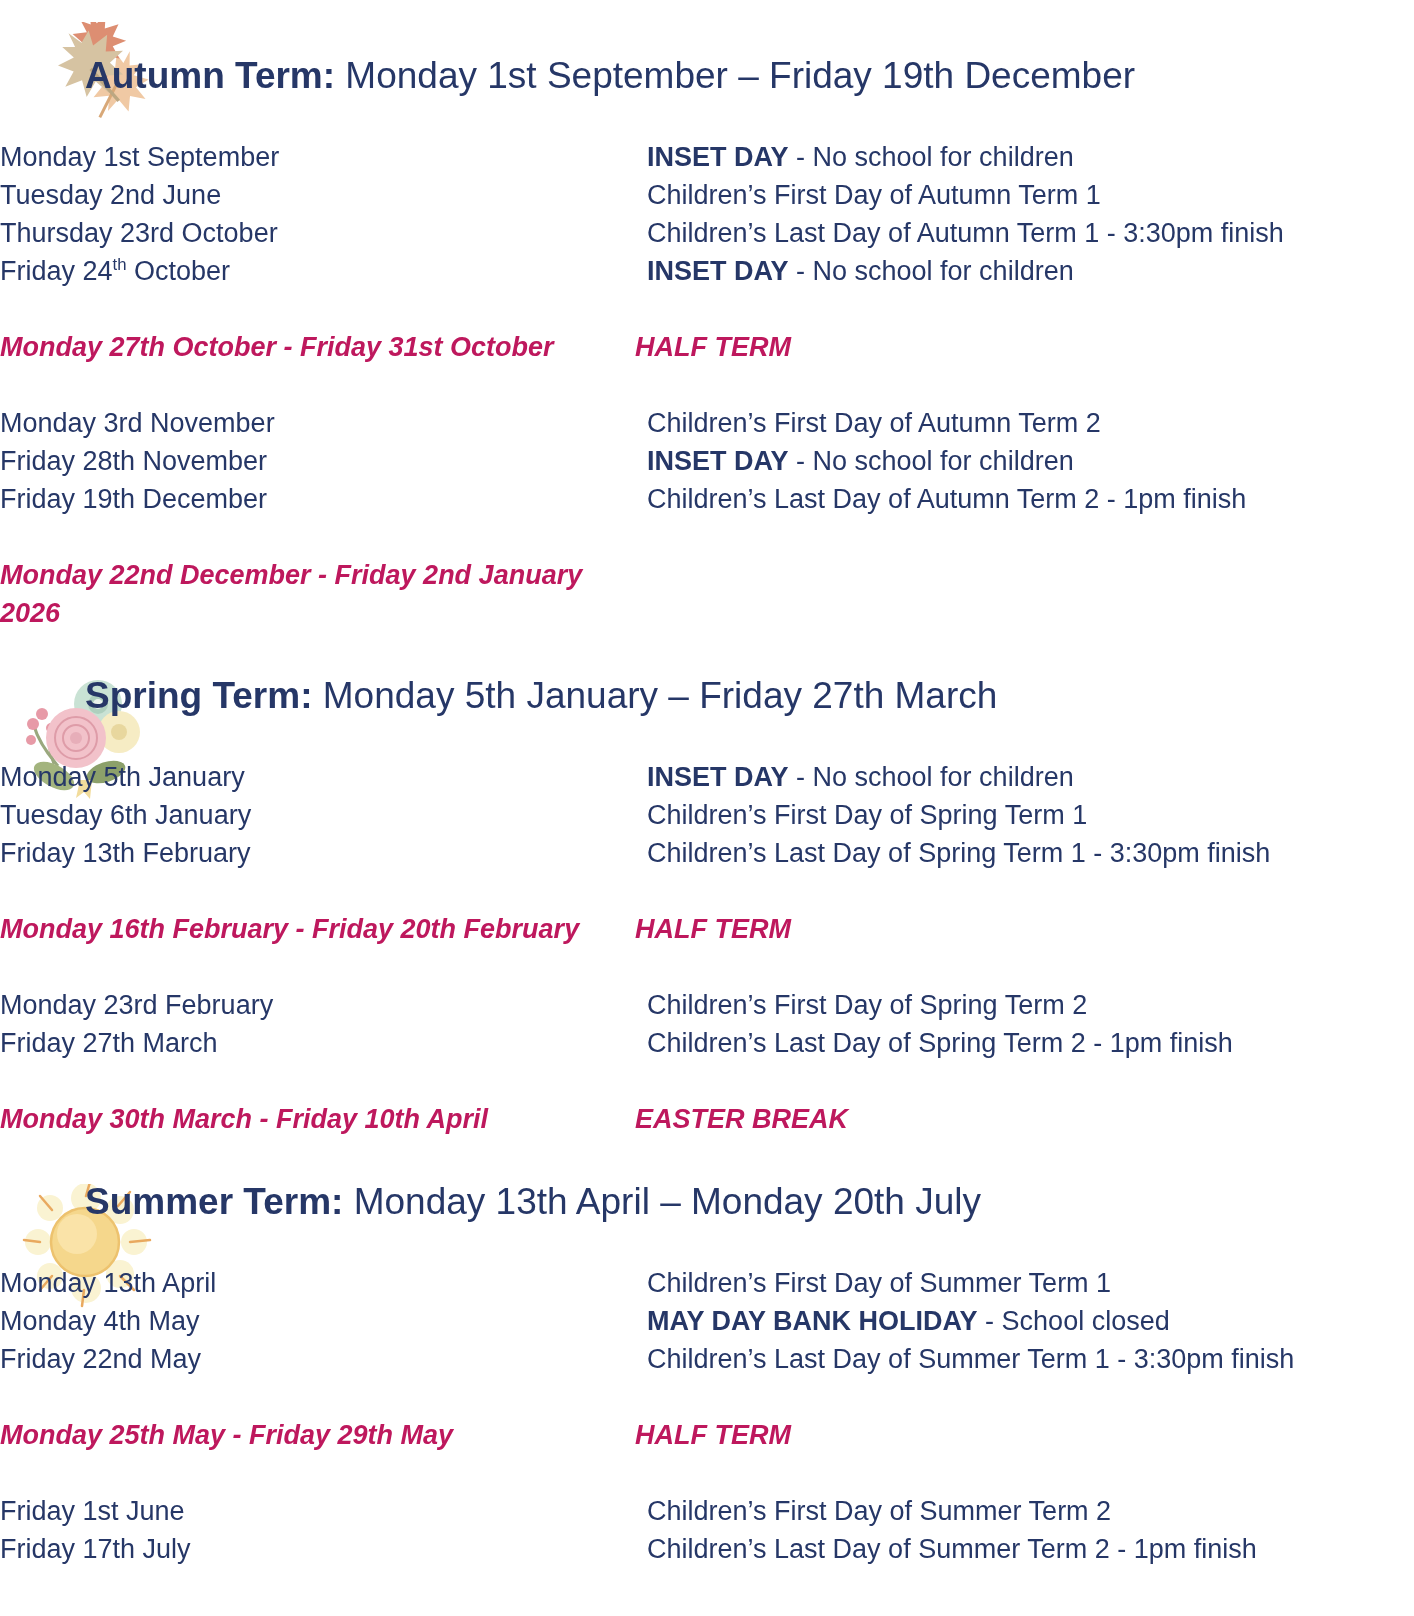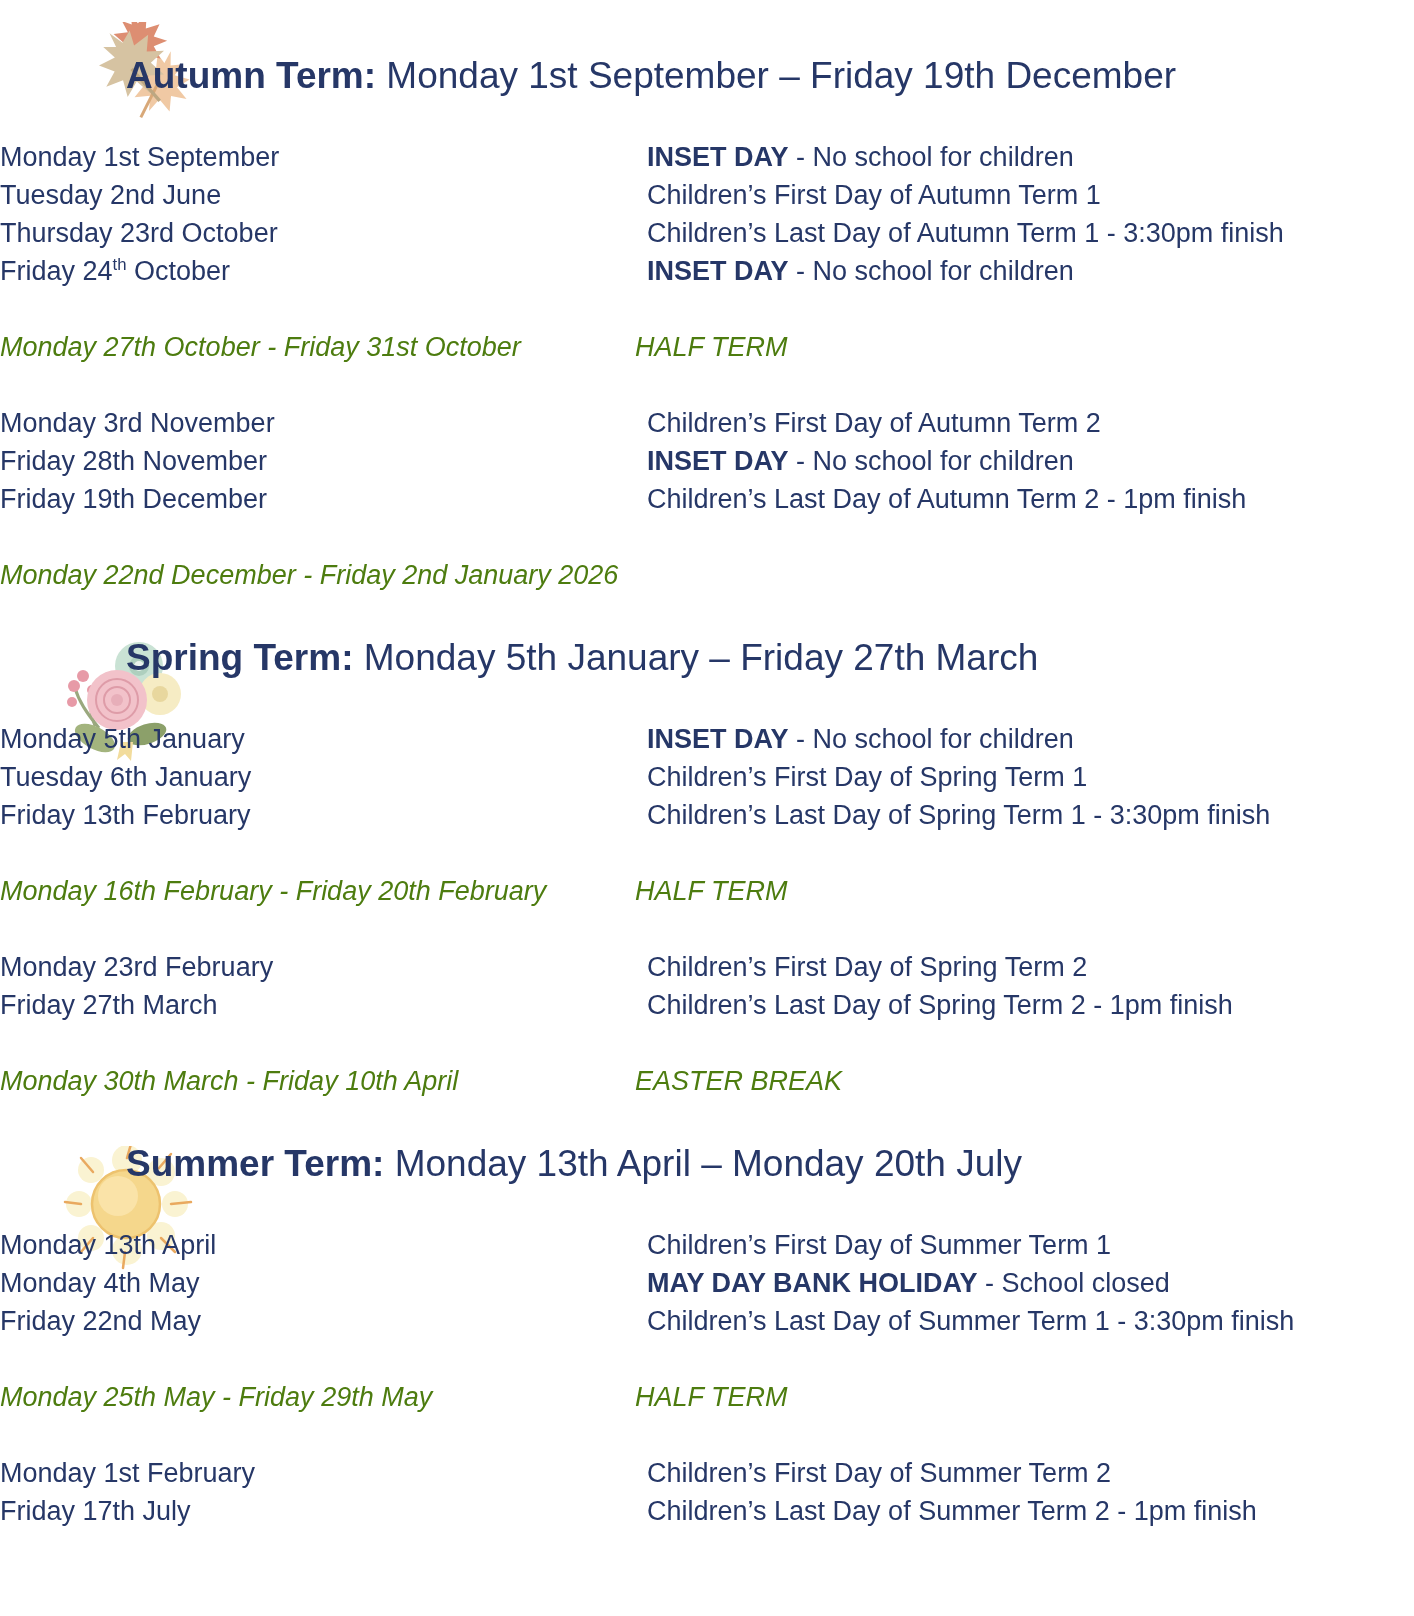--- a/index.html
+++ b/index.html
@@ -13,21 +13,20 @@
     font-family: "Liberation Sans", sans-serif;
     color: #263767;
     overflow: hidden;
   }
   .term-header {
     position: relative;
     padding-left: 85px;
     font-size: 37px;
     line-height: 48px;
     white-space: nowrap;
-    margin-left: 41px;
   }
   .term-header .title-text { position: relative; z-index: 1; }
   .title-bold { font-weight: bold; }
   .term + .term { margin-top: 40px; }
   .deco {
     position: absolute;
     z-index: 0;
     pointer-events: none;
   }
   .deco.autumn { left: 38px; top: -30px; width: 132px; height: 118px; }
@@ -41,22 +40,22 @@
   }
   .date {
     width: 635px;
     flex: 0 0 635px;
     box-sizing: border-box;
   }
   .desc { flex: 1 1 auto; }
   .desc b { font-weight: bold; margin-left: 12px; }
   .sup { font-size: 0.62em; vertical-align: super; line-height: 0; margin-top: 20px; }
   .break-row {
-    color: #4d7c0f;
-    font-weight: normal;
+    color: #be185d;
+    font-weight: bold;
     font-style: italic;
   }
 </style>
 </head>
 <body>
 
 <div class="page">
 
   <section class="term">
     <div class="term-header">
@@ -245,21 +244,21 @@
 
     <div class="group break-row">
       <div class="row">
         <div class="date">Monday 25th May - Friday 29th May</div>
         <div class="desc">HALF TERM</div>
       </div>
     </div>
 
     <div class="group">
       <div class="row">
-        <div class="date"><span>Monday 1st February</span><sup class="sup"></sup><span></span></div>
+        <div class="date"><span>Friday 1st June</span><sup class="sup"></sup><span></span></div>
         <div class="desc"><b></b><span>Children’s First Day of Summer Term 2</span></div>
       </div>
       <div class="row">
         <div class="date"><span>Friday 17th July</span><sup class="sup"></sup><span></span></div>
         <div class="desc"><b></b><span>Children’s Last Day of Summer Term 2 - 1pm finish</span></div>
       </div>
 
     </div>
   </section>
 

